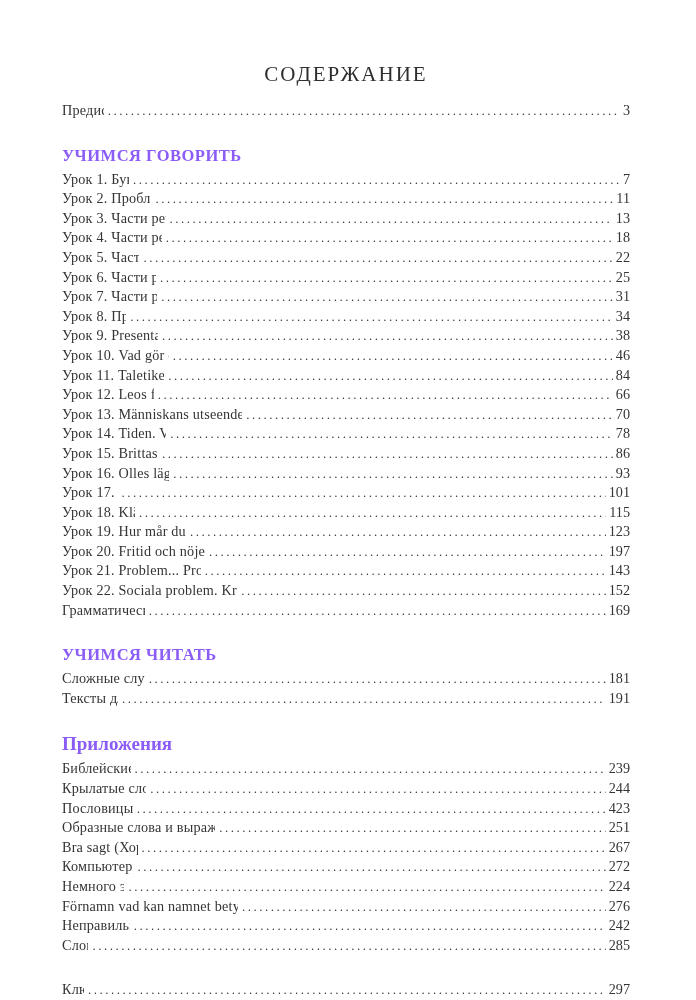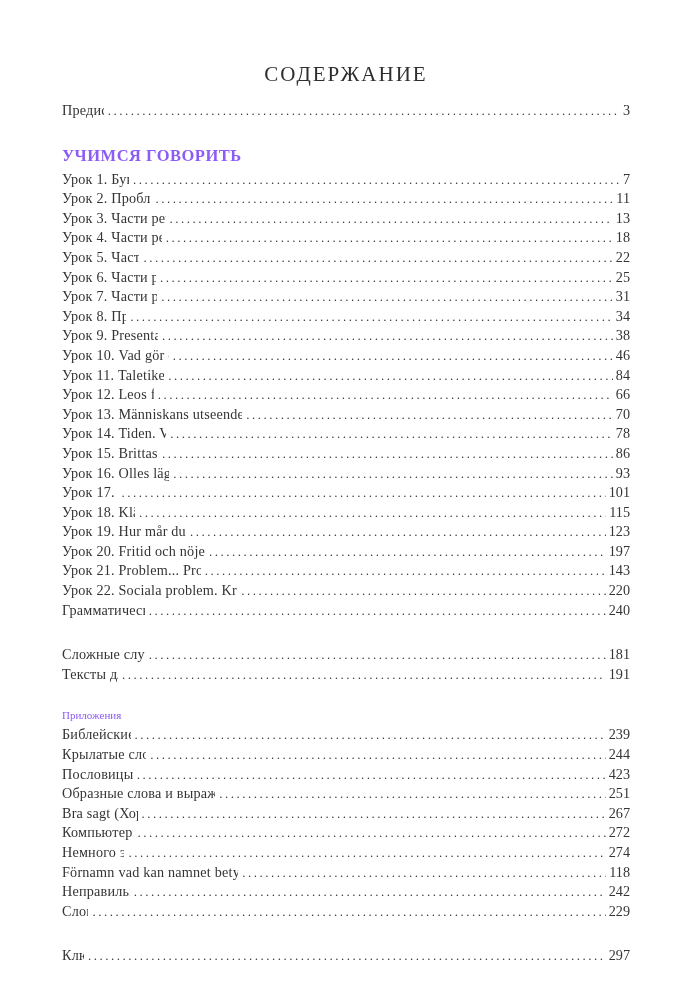--- a/index.html
+++ b/index.html
@@ -36,22 +36,22 @@
   .section-heading {
     margin: 0 0 4px 0;
     color: #8b5cf6;
   }
   .heading-large {
     font-size: 16.5px;
     font-weight: bold;
     letter-spacing: 0.5px;
   }
   .heading-small {
-    font-size: 11px;
-    font-weight: normal;
+    font-size: 19px;
+    font-weight: bold;
   }
   .toc-entry {
     display: flex;
     align-items: baseline;
     font-size: 14.2px;
     line-height: 18.6px;
     white-space: nowrap;
   }
   .toc-entry .label {
     flex: 0 1 auto;
@@ -219,32 +219,33 @@
 
   <div class="toc-entry">
     <span class="label">Урок 21. Problem... Problem... / Проблемы... проблемы...</span>
     <span class="dots"></span>
     <span class="pagenum">143</span>
   </div>
 
   <div class="toc-entry">
     <span class="label">Урок 22. Sociala problem. Kriminalitet / Социальные проблемы. Преступность</span>
     <span class="dots"></span>
-    <span class="pagenum">220</span>
+    <span class="pagenum">152</span>
   </div>
 
   <div class="toc-entry">
     <span class="label">Грамматические упражнения</span>
     <span class="dots"></span>
-    <span class="pagenum">240</span>
-  </div>
-</div>
-  </div>
-
-  <div class="toc-section">
+    <span class="pagenum">169</span>
+  </div>
+</div>
+  </div>
+
+  <div class="toc-section">
+    <h2 class="section-heading heading-large">УЧИМСЯ ЧИТАТЬ</h2>
     <div class="section-entries">
   <div class="toc-entry">
     <span class="label">Сложные случаи грамматики</span>
     <span class="dots"></span>
     <span class="pagenum">181</span>
   </div>
 
   <div class="toc-entry">
     <span class="label">Тексты для чтения</span>
     <span class="dots"></span>
@@ -288,39 +289,39 @@
 
   <div class="toc-entry">
     <span class="label">Компьютерные термины</span>
     <span class="dots"></span>
     <span class="pagenum">272</span>
   </div>
 
   <div class="toc-entry">
     <span class="label">Немного этимологии</span>
     <span class="dots"></span>
-    <span class="pagenum">274</span>
+    <span class="pagenum">224</span>
   </div>
 
   <div class="toc-entry">
     <span class="label">Förnamn vad kan namnet betyda och vilket ursprung har det? (Этимология имен)</span>
     <span class="dots"></span>
-    <span class="pagenum">118</span>
+    <span class="pagenum">276</span>
   </div>
 
   <div class="toc-entry">
     <span class="label">Неправильные глаголы</span>
     <span class="dots"></span>
     <span class="pagenum">242</span>
   </div>
 
   <div class="toc-entry">
     <span class="label">Словарь</span>
     <span class="dots"></span>
-    <span class="pagenum">229</span>
+    <span class="pagenum">285</span>
   </div>
 </div>
   </div>
 
   <div class="toc-section">
 
     <div class="section-entries">
   <div class="toc-entry">
     <span class="label">Ключи</span>
     <span class="dots"></span>

